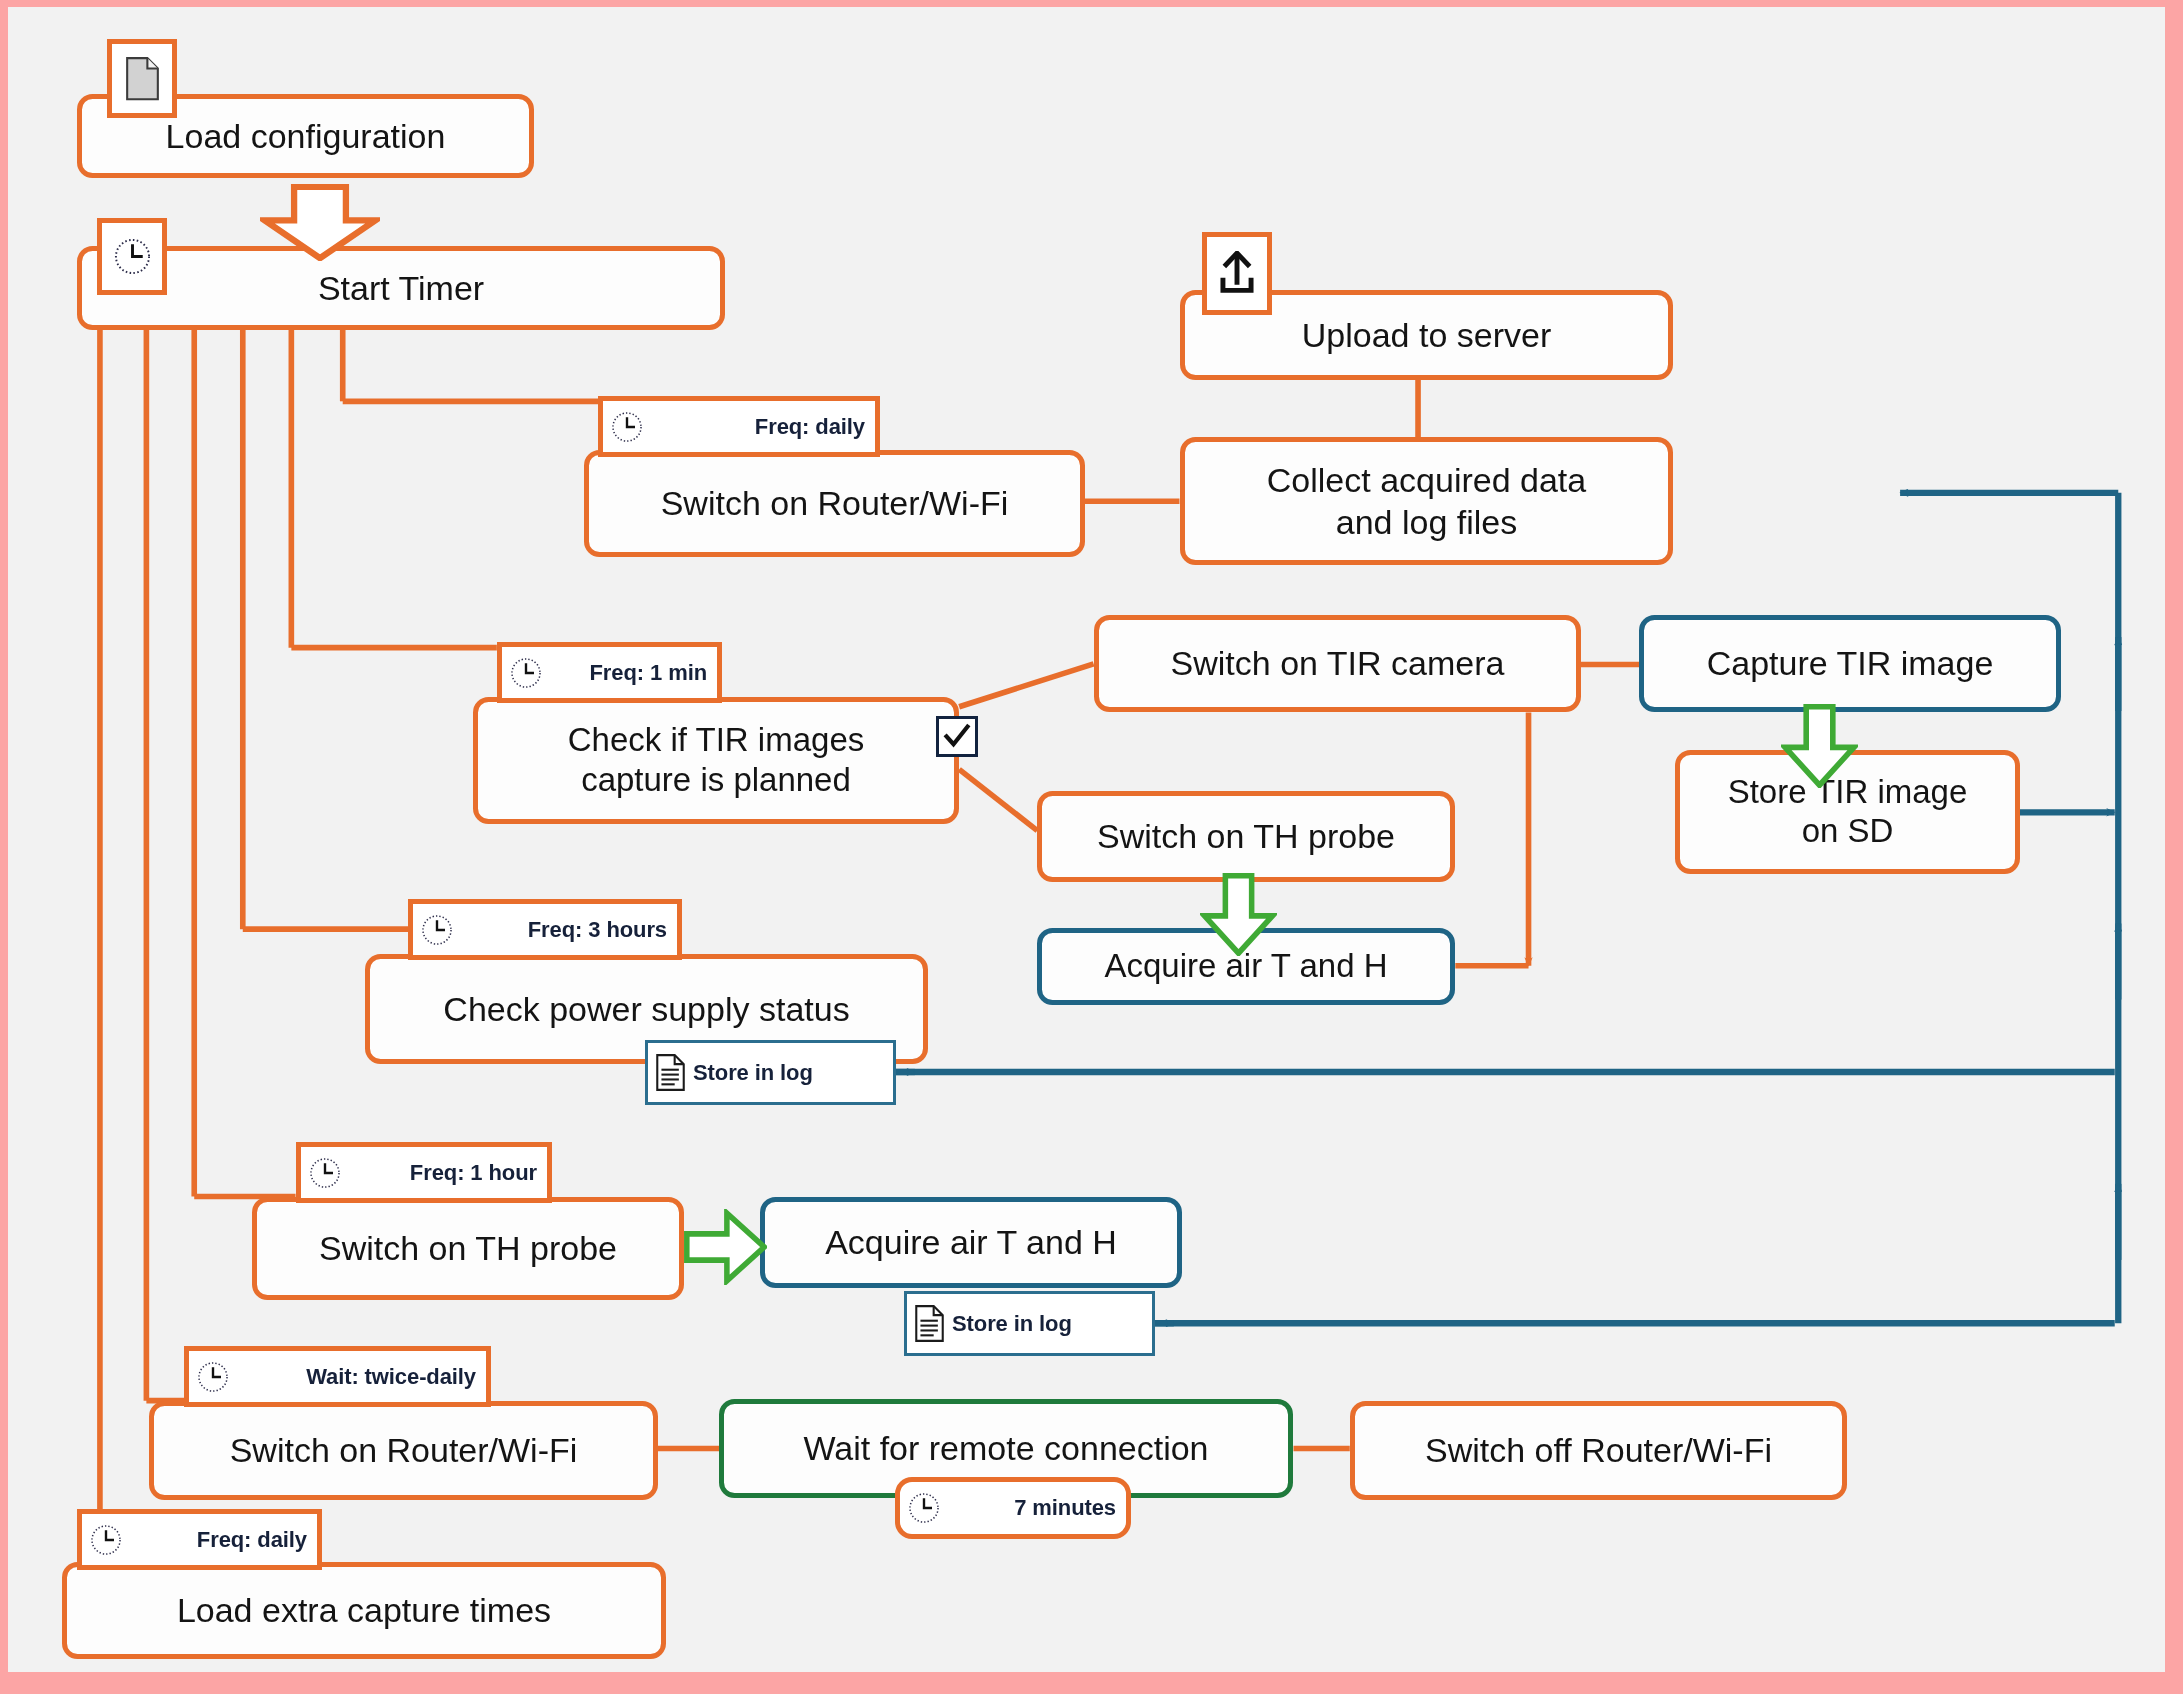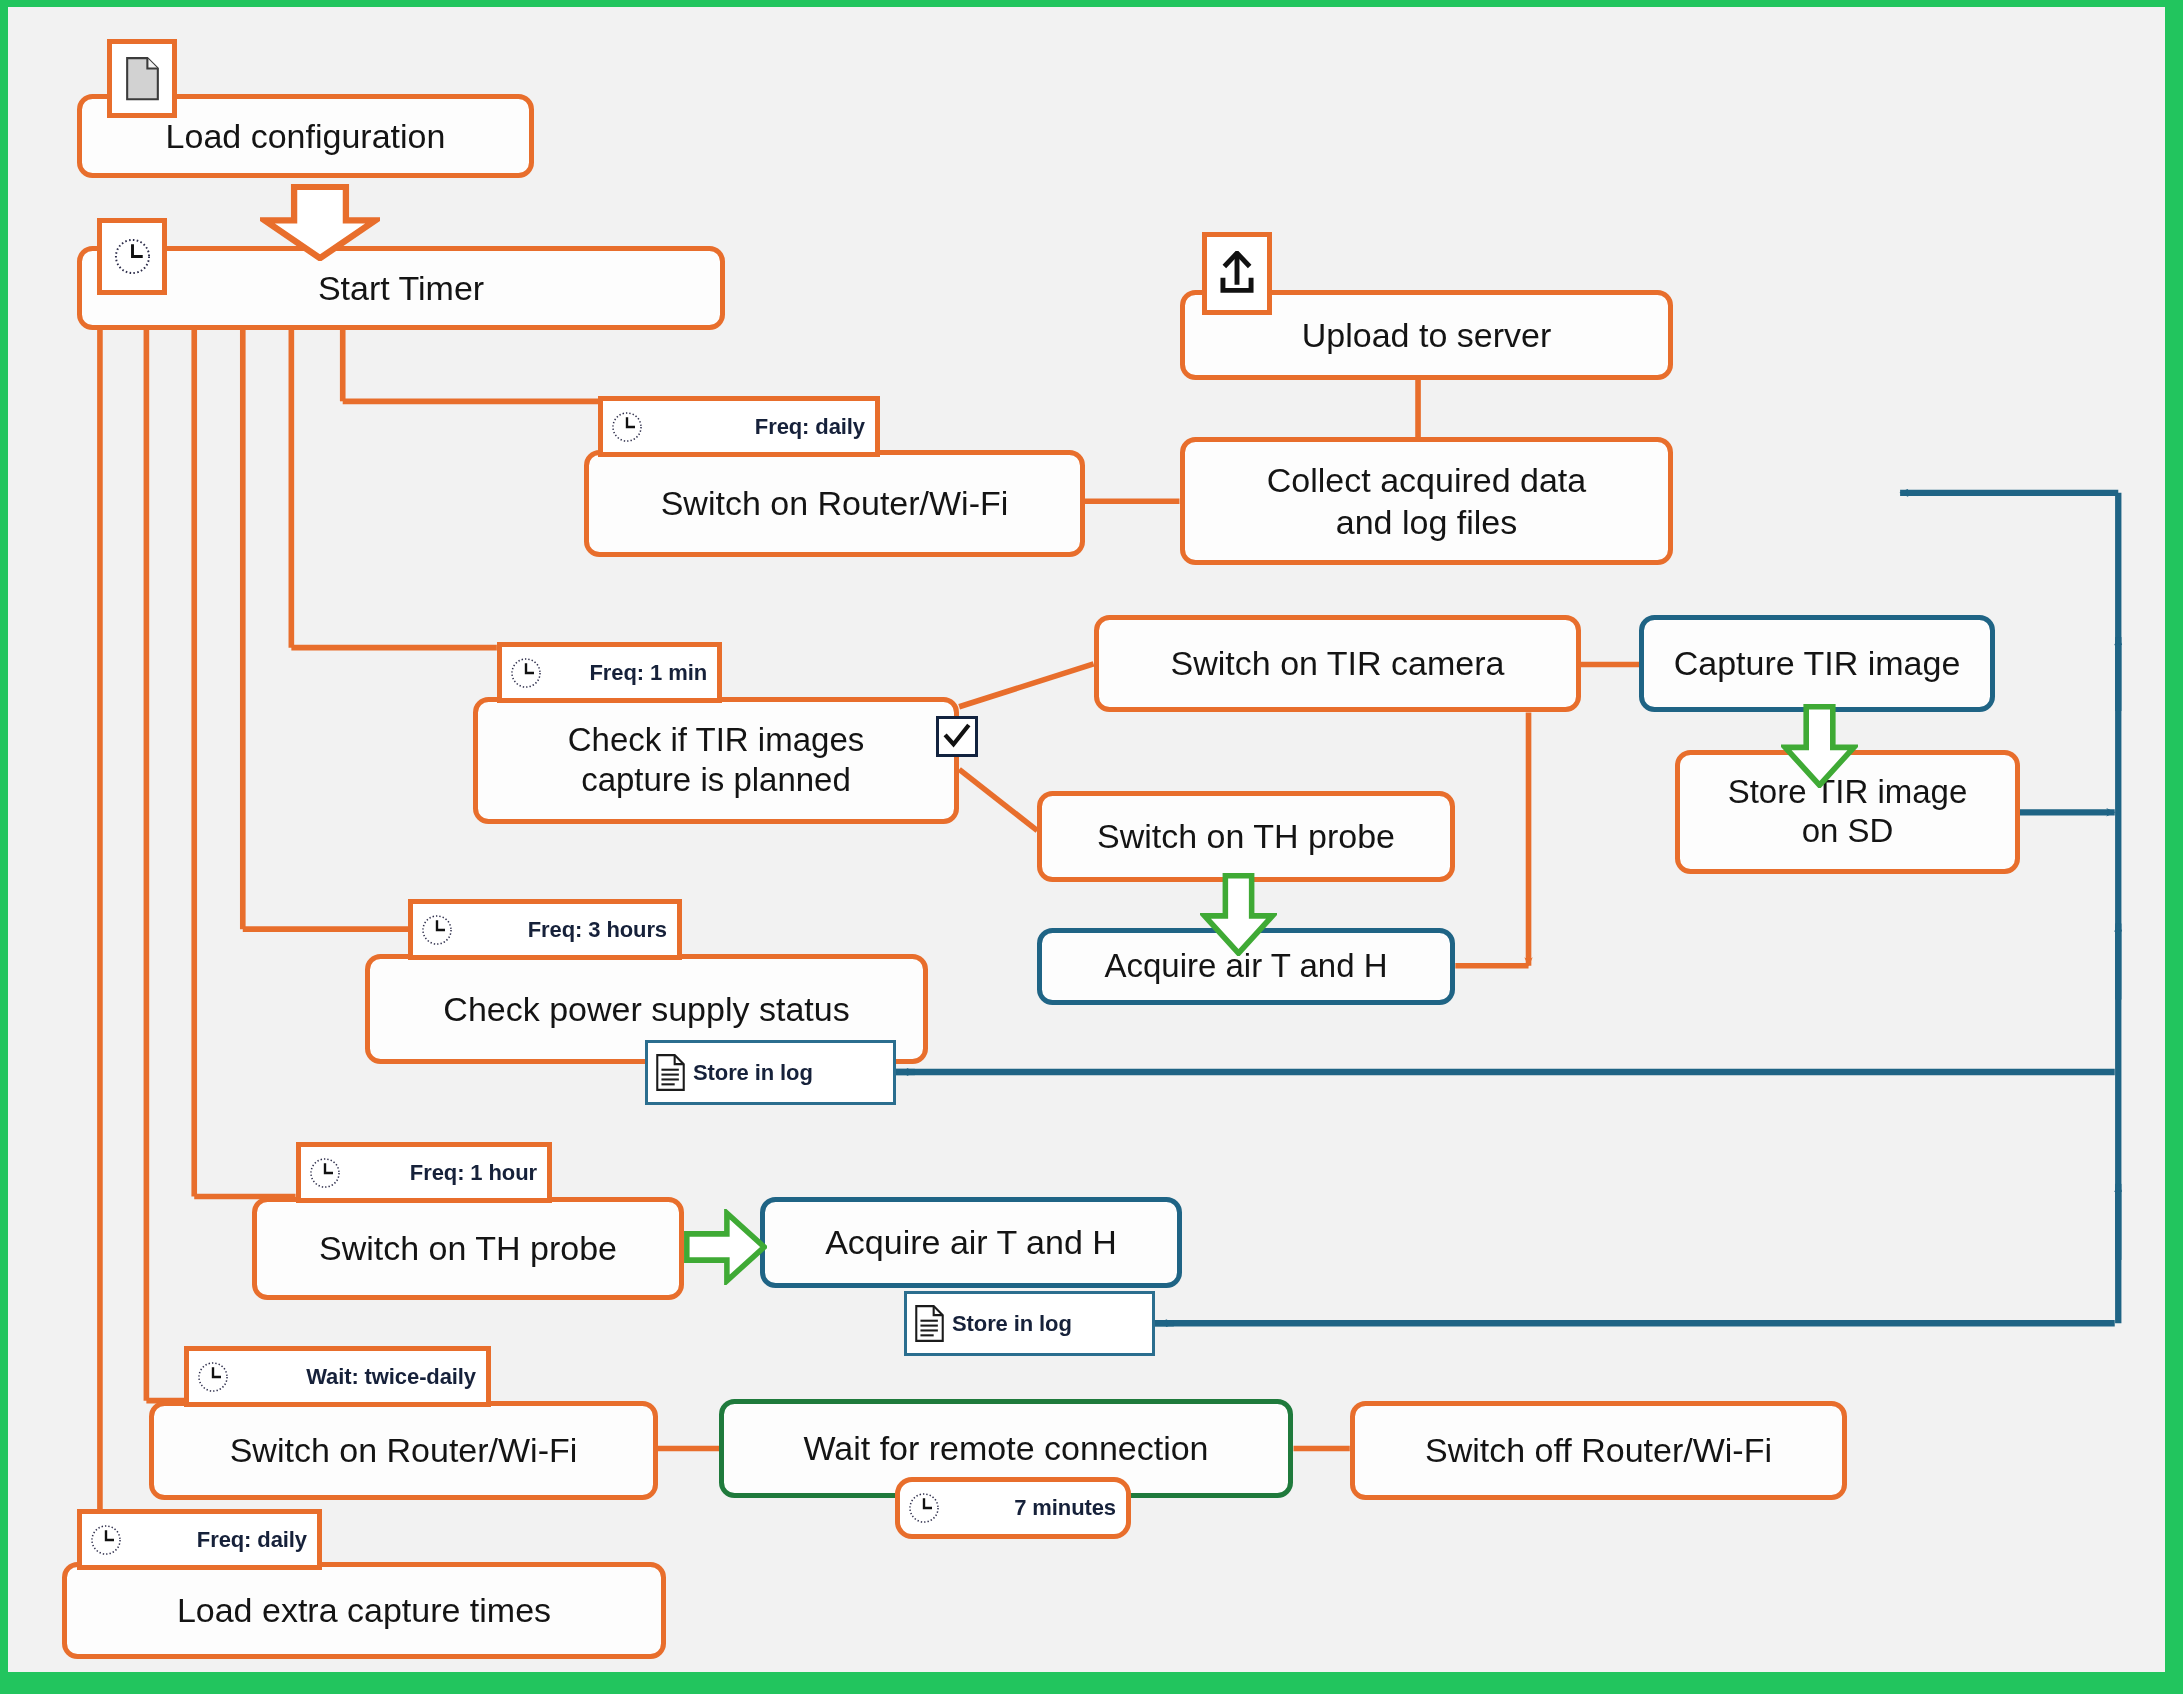--- a/index.html
+++ b/index.html
@@ -1,18 +1,18 @@
 <!DOCTYPE html>
 <html style="font-size:11.3px"><head>
 <meta charset="utf-8">
 <title>Acquisition workflow flowchart</title>
 <style>
   html,body{margin:0;padding:0;background:#ffffff;}
   body{font-family:"Liberation Sans","DejaVu Sans",sans-serif;}
-  #stage{position:relative;width:2183px;height:1695px;background:#22c55e;overflow:hidden;}
+  #stage{position:relative;width:2183px;height:1695px;background:#fca5a5;overflow:hidden;}
   #canvas{position:absolute;left:8.4px;top:7px;width:2157px;height:1665px;background:#f2f2f2;}
   svg#wires{position:absolute;left:0;top:0;width:2183px;height:1695px;overflow:visible;pointer-events:none;}
 
   .node{position:absolute;box-sizing:border-box;background:#fdfdfd;border-radius:15.5px;
         display:flex;align-items:center;justify-content:center;text-align:center;
         color:#141414;line-height:1.12;}
   .node .lbl{display:block;padding:0 8.4px;}
   .o{border:5px solid #E86E2C;}
   .t{border:5px solid #1F6485;}
   .g{border:5px solid #1F7A3C;}
@@ -194,21 +194,21 @@
   <div class="chk" style="left:936px;top:716px;width:42px;height:41px;">
     <svg class="ico" width="28" height="27" viewBox="0 0 40 38">
       <path d="M5,19 L15,30 L35,5" fill="none" stroke="#111" stroke-width="6" stroke-linecap="square" stroke-linejoin="miter"></path>
     </svg>
   </div>
 
   <div class="node o" style="left:1094px;top:615px;width:487px;height:97px;font-size:34px;">
     <span class="lbl">Switch on TIR camera</span>
   </div>
 
-  <div class="node t" style="left:1639px;top:615px;width:356px;height:97px;font-size:34px;">
+  <div class="node t" style="left:1639px;top:615px;width:422px;height:97px;font-size:34px;">
     <span class="lbl">Capture TIR image</span>
   </div>
 
   <div class="node o" style="left:1675px;top:750px;width:345px;height:124px;font-size:33px;flex-direction:column;gap:2.8px;">
     <span class="lbl">Store TIR image</span>
     <span class="lbl">on SD</span>
   </div>
 
   <div class="node o" style="left:1037px;top:791px;width:418px;height:91px;font-size:34px;">
     <span class="lbl">Switch on TH probe</span>

